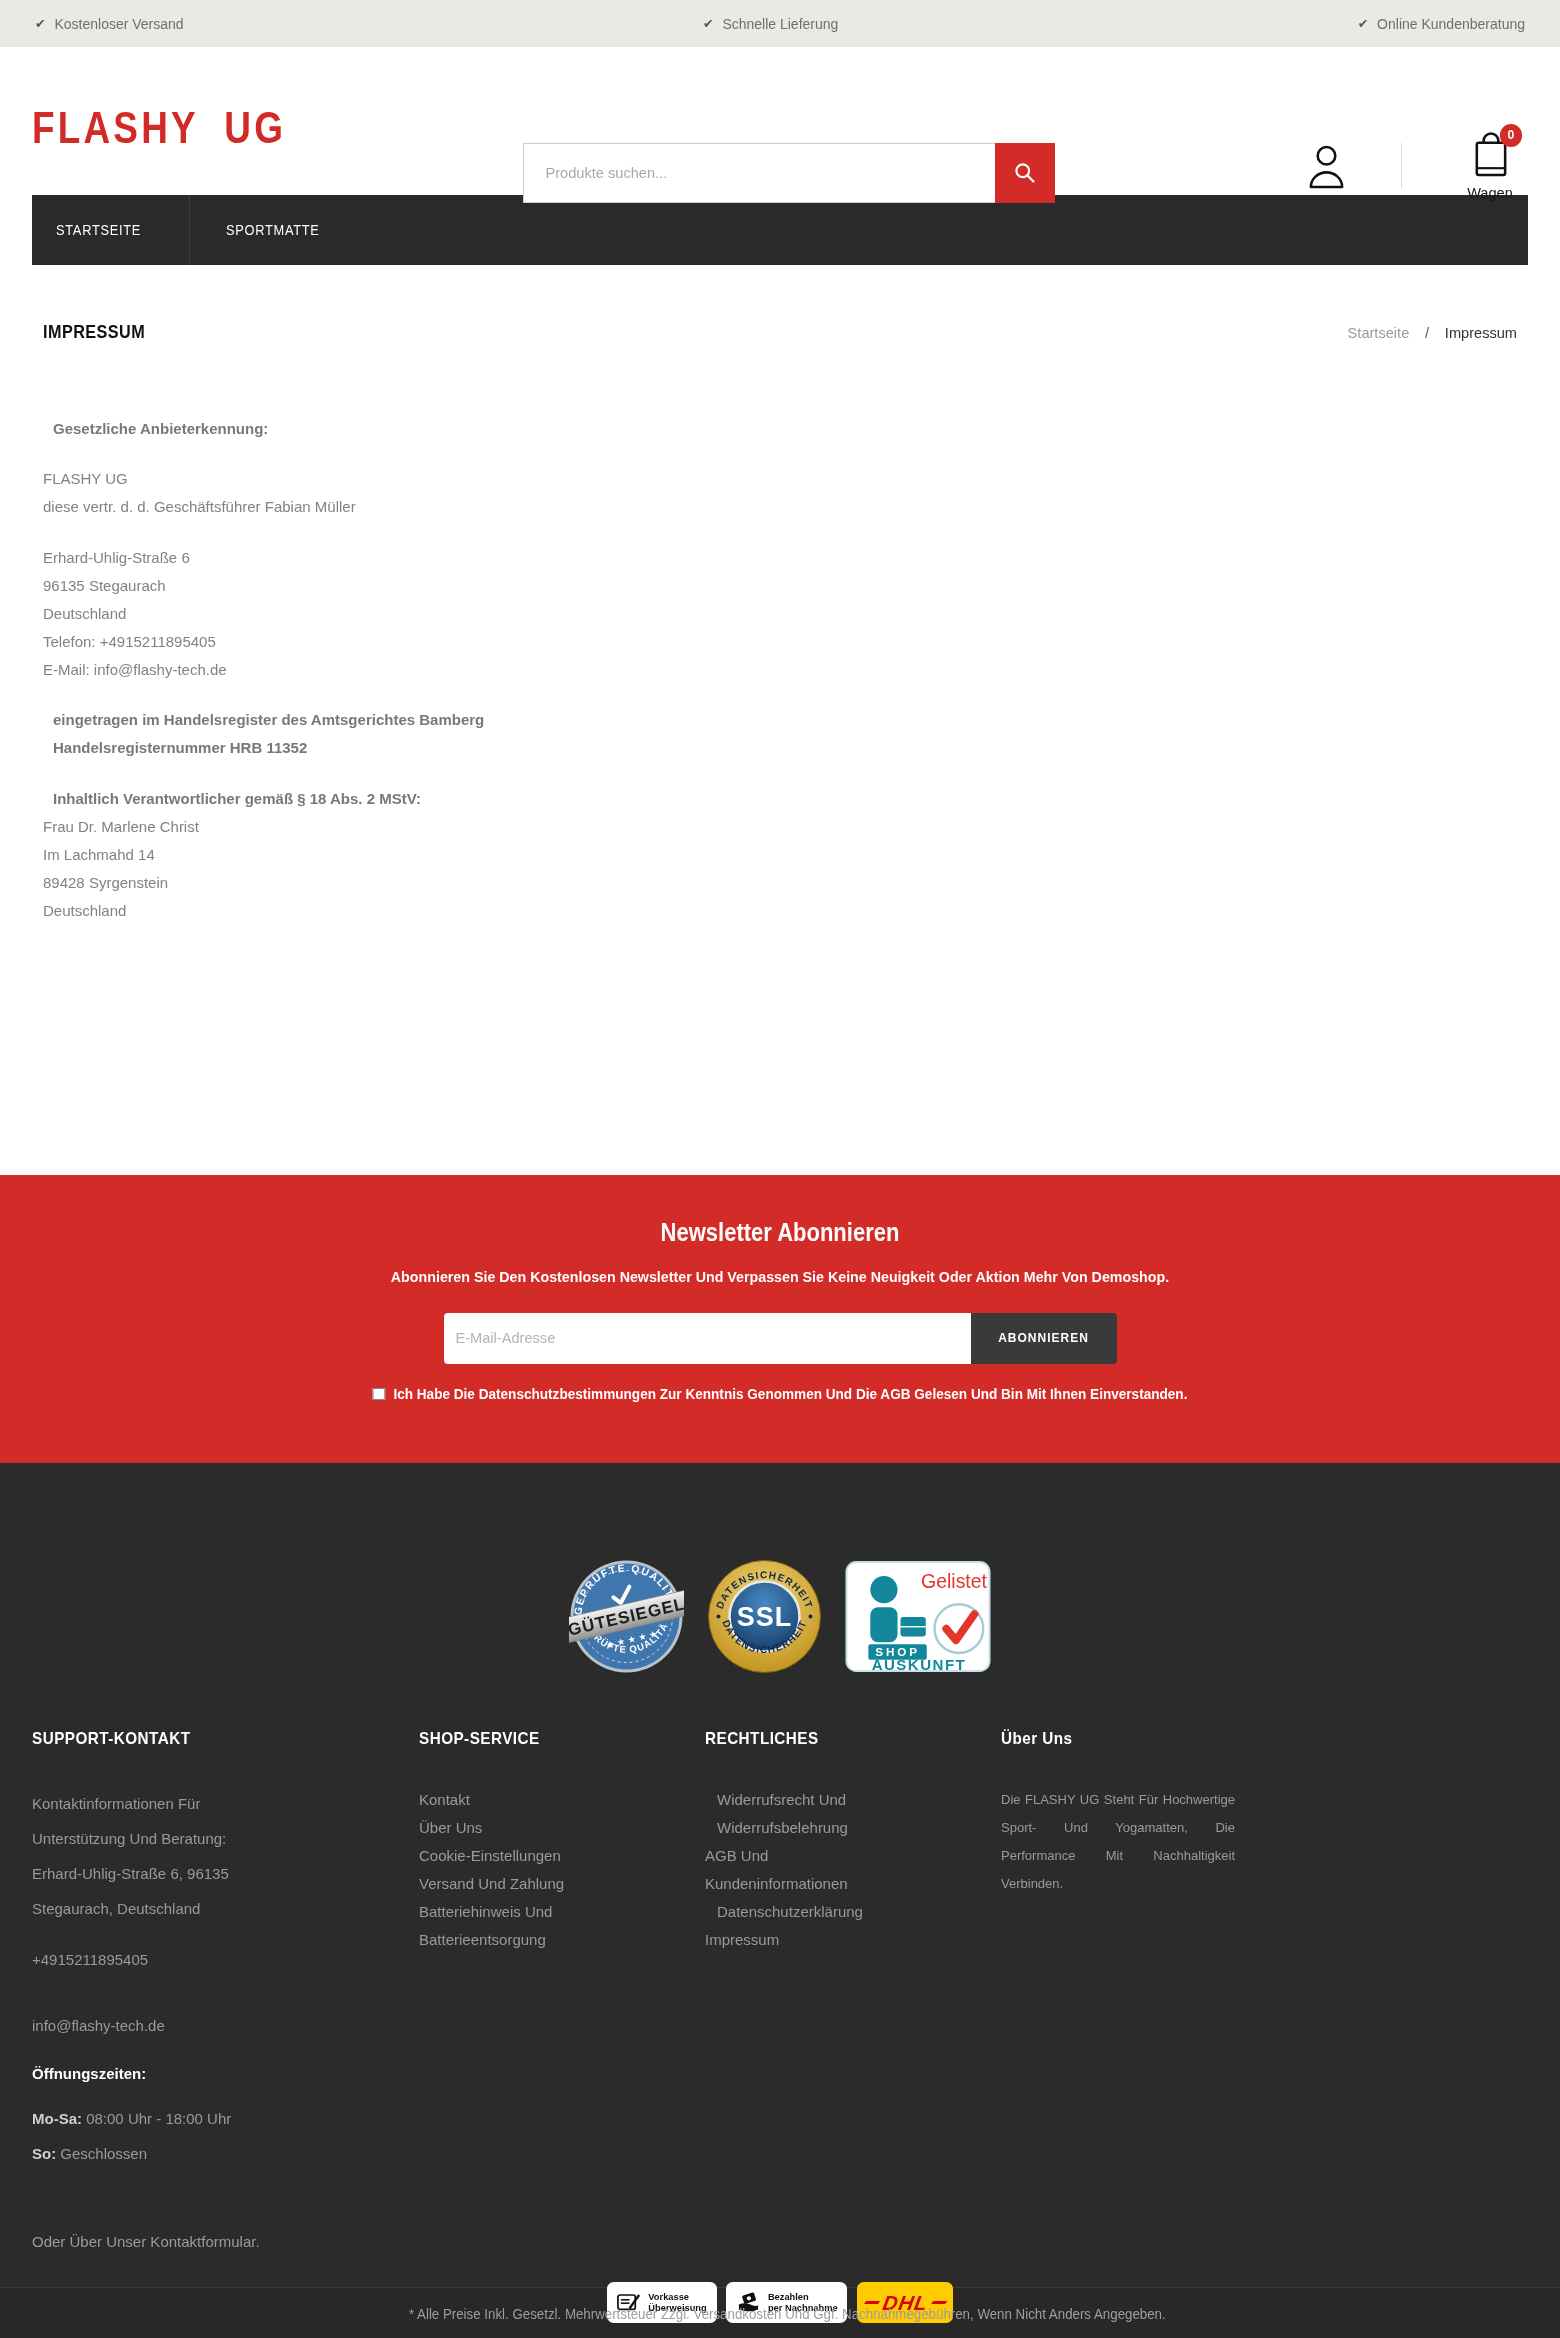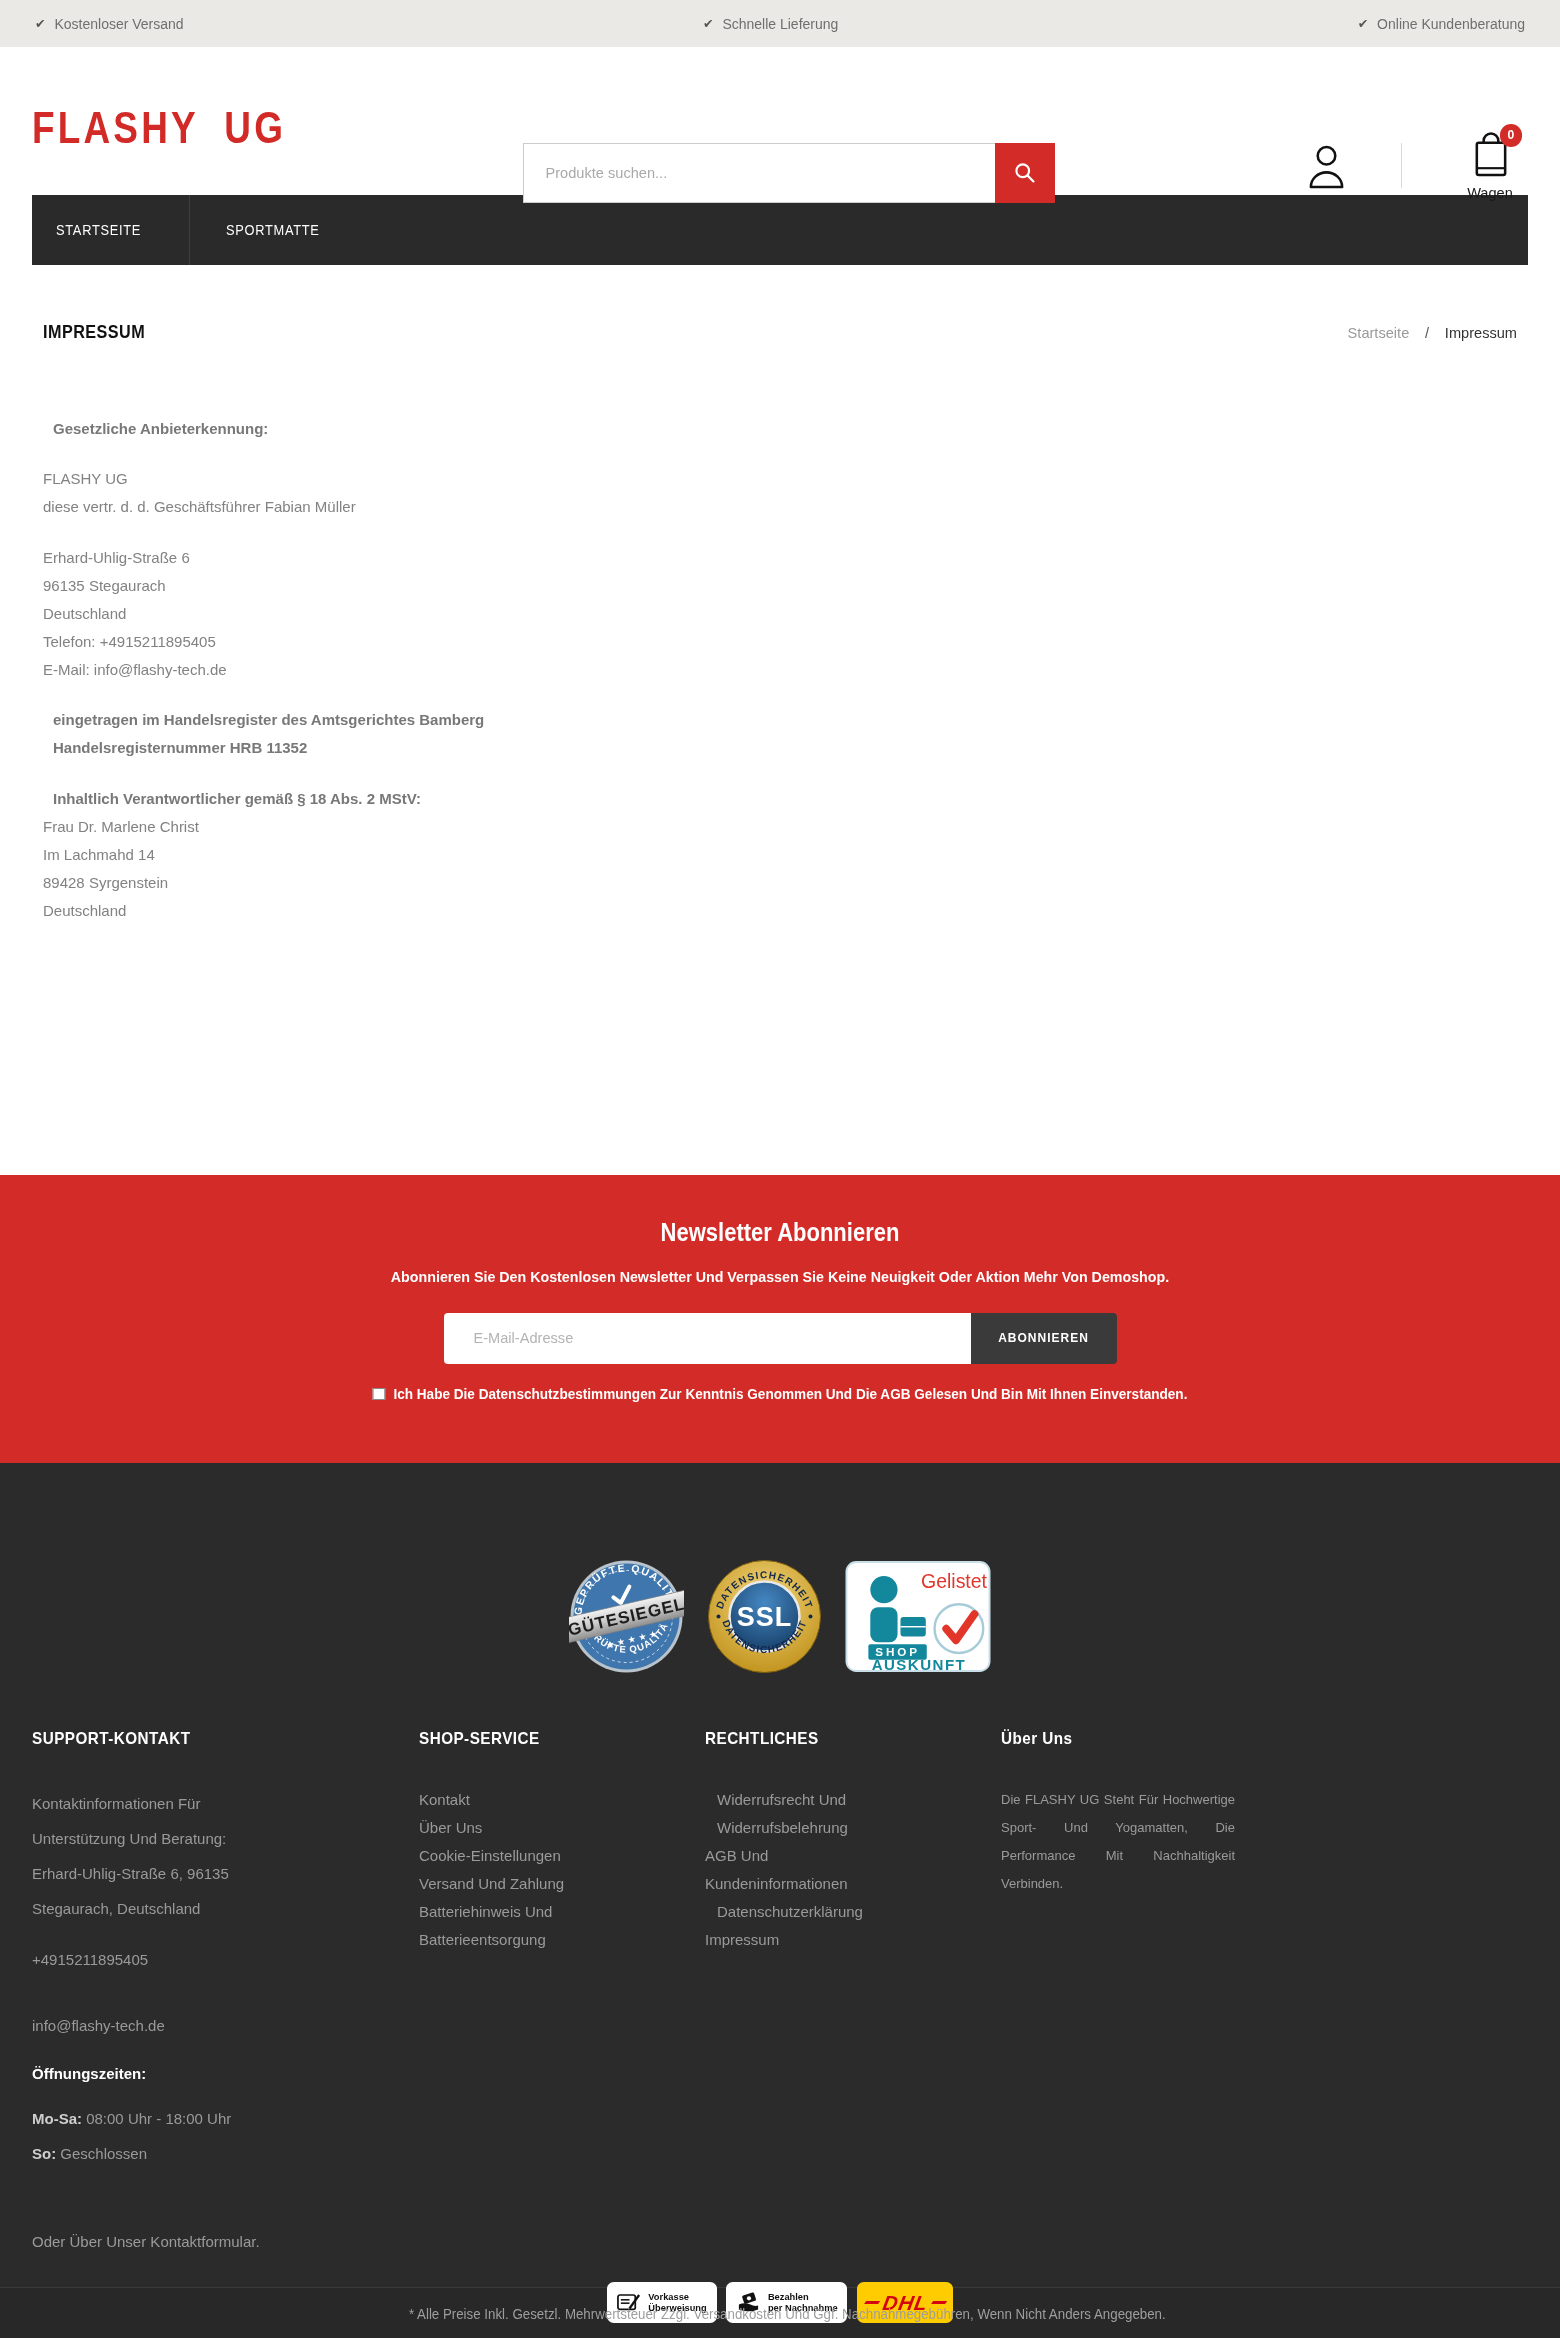--- a/index.html
+++ b/index.html
@@ -52,21 +52,21 @@
   .content { margin-top:72px; font-size:15px; color:#828282; line-height:28px; }
   .content .grp { margin-bottom:22.4px; }
   .content .b { font-weight:700; color:#787878;margin-left:10px; }
 
   
   .newsletter { height:288px; background:#d32b27; text-align:center; padding-top:43px; color:#fff; }
   .nl-title { font-size:25px; font-weight:700; transform:scaleX(0.88); transform-origin:center; }
   .nl-sub { margin-top:20.5px; font-size:15px; font-weight:700;
             transform:scaleX(0.95); transform-origin:center; }
   .nl-form { margin-top:28px; display:inline-flex; width:673px; height:51px; }
-  .nl-form input { flex:1; border:none; border-radius:3.9px 0 0 3.9px; padding:0 30px;
+  .nl-form input { flex:1; border:none; border-radius:3.9px 0 0 3.9px; padding:0 12px;
                    font-size:14.6px; color:#555; outline:none; font-family:inherit; }
   .nl-form input::placeholder { color:#b3b3b3; }
   .nl-btn { width:146px; background:#3a3a3a; color:#fff; border:none; border-radius:0 3.9px 3.9px 0;
             font-size:12px; font-weight:700; letter-spacing:1px; cursor:pointer; font-family:inherit; }
   .nl-consent { margin-top:22.4px; display:flex; align-items:center; justify-content:center; gap:8.8px;
                 font-size:14px; font-weight:700; transform:scaleX(0.97); transform-origin:center; }
   .nl-consent input { appearance:none; -webkit-appearance:none; width:12.7px; height:12.7px;
                       background:#fff; border:1px solid #888; cursor:pointer; }
 
   

